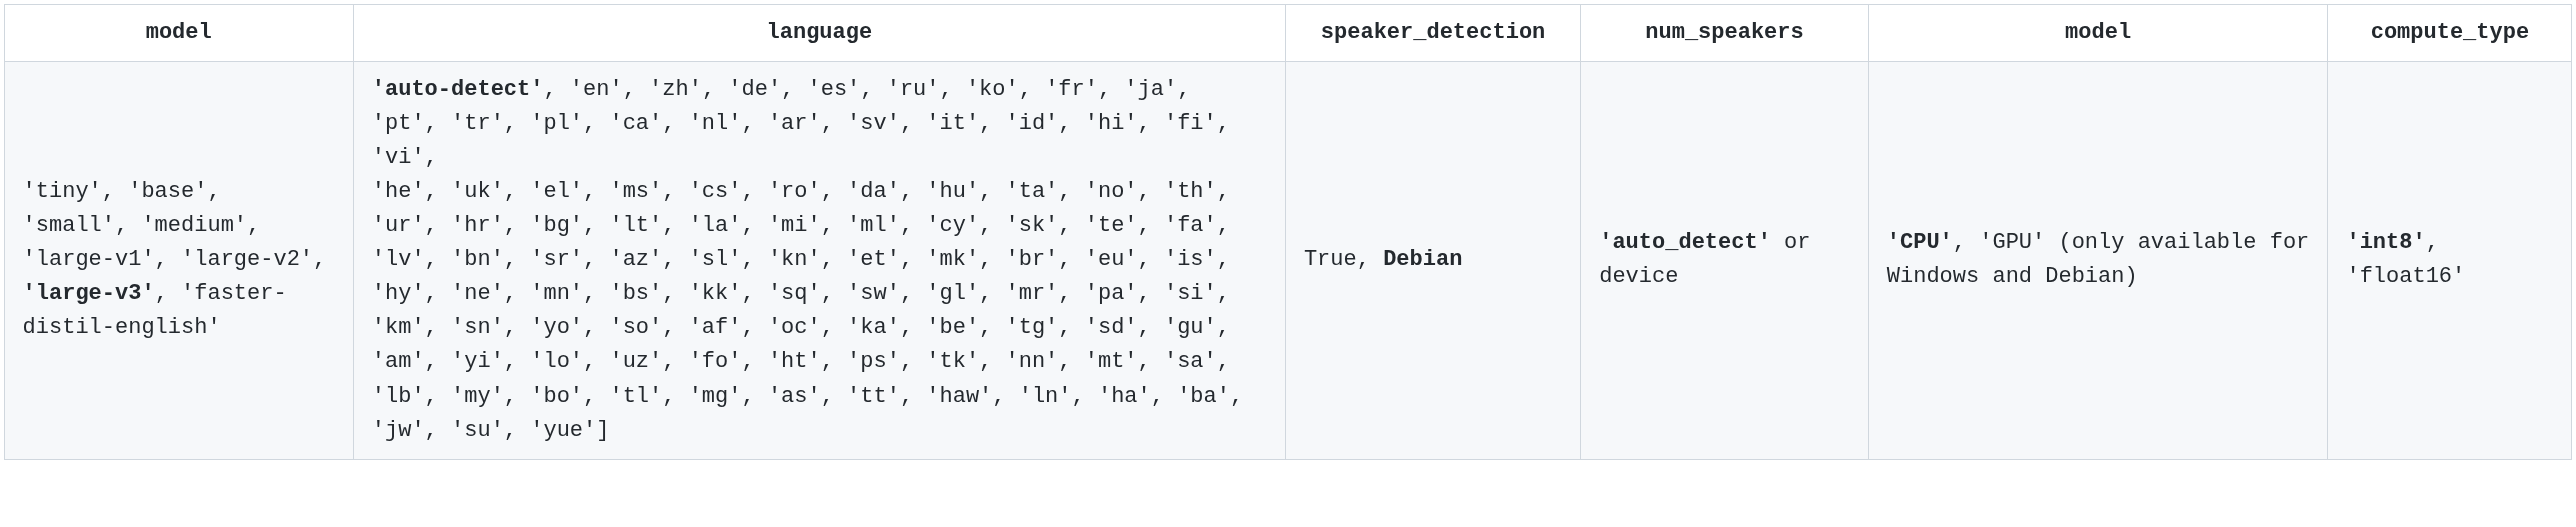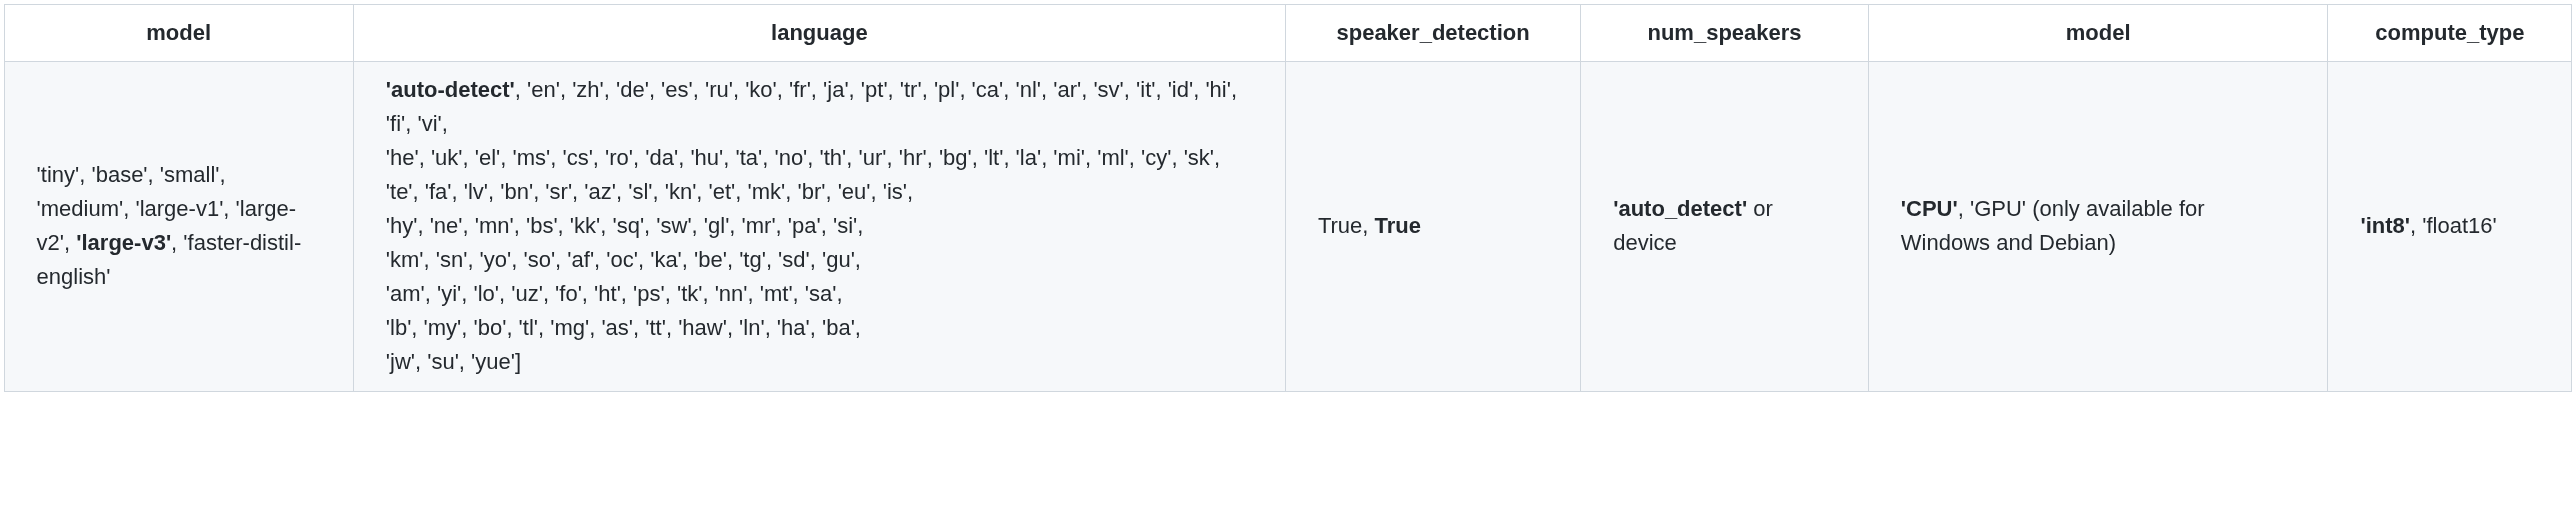--- a/index.html
+++ b/index.html
@@ -10,25 +10,26 @@
       padding: 3.6px;
       color: #24292e;
     }
     table {
       border-collapse: collapse;
       width: 100%;
       table-layout: fixed;
     }
     th, td {
       border: 0.9px solid #d0d7de;
-      padding: 11px 32px;
+      padding: 11px 18px;
       text-align: left;
       vertical-align: middle;
       line-height: 1.55;
       word-wrap: break-word;
+      font-family: Liberation Mono, monospace;
     }
     th {
       text-align: center;
       font-weight: 700;
       background: #fff;
     }
     tbody tr { background: #f6f8fa; }
     .bold { font-weight: 700; }
     col.model { width: 13.6%; }
     col.lang { width: 36.3%; }
@@ -64,20 +65,20 @@
       <td><span>'tiny', 'base', 'small', 'medium', 'large-v1', 'large-v2', </span><span class="bold">'large-v3'</span><span>, 'faster-distil-english'</span></td>
       <td>
         <span class="bold">'auto-detect'</span><span>, 'en', 'zh', 'de', 'es', 'ru', 'ko', 'fr', 'ja', 'pt', 'tr', 'pl', 'ca', 'nl', 'ar', 'sv', 'it', 'id', 'hi', 'fi', 'vi',</span><br>
         <span>'he', 'uk', 'el', 'ms', 'cs', 'ro', 'da', 'hu', 'ta', 'no', 'th', 'ur', 'hr', 'bg', 'lt', 'la', 'mi', 'ml', 'cy', 'sk', 'te', 'fa', 'lv', 'bn', 'sr', 'az', 'sl', 'kn', 'et', 'mk', 'br', 'eu', 'is',</span><br>
         <span>'hy', 'ne', 'mn', 'bs', 'kk', 'sq', 'sw', 'gl', 'mr', 'pa', 'si',</span><br>
         <span>'km', 'sn', 'yo', 'so', 'af', 'oc', 'ka', 'be', 'tg', 'sd', 'gu',</span><br>
         <span>'am', 'yi', 'lo', 'uz', 'fo', 'ht', 'ps', 'tk', 'nn', 'mt', 'sa',</span><br>
         <span>'lb', 'my', 'bo', 'tl', 'mg', 'as', 'tt', 'haw', 'ln', 'ha', 'ba',</span><br>
         <span>'jw', 'su', 'yue']</span>
       </td>
-      <td><span>True, </span><span class="bold">True</span></td>
+      <td><span>True, </span><span class="bold">Debian</span></td>
       <td><span class="bold">'auto_detect'</span><span> or device</span></td>
       <td><span class="bold">'CPU'</span><span>, 'GPU' (only available for Windows and Debian)</span></td>
       <td><span class="bold">'int8'</span><span>, 'float16'</span></td>
     </tr>
   </tbody>
 </table>
 
 
 </body></html>

